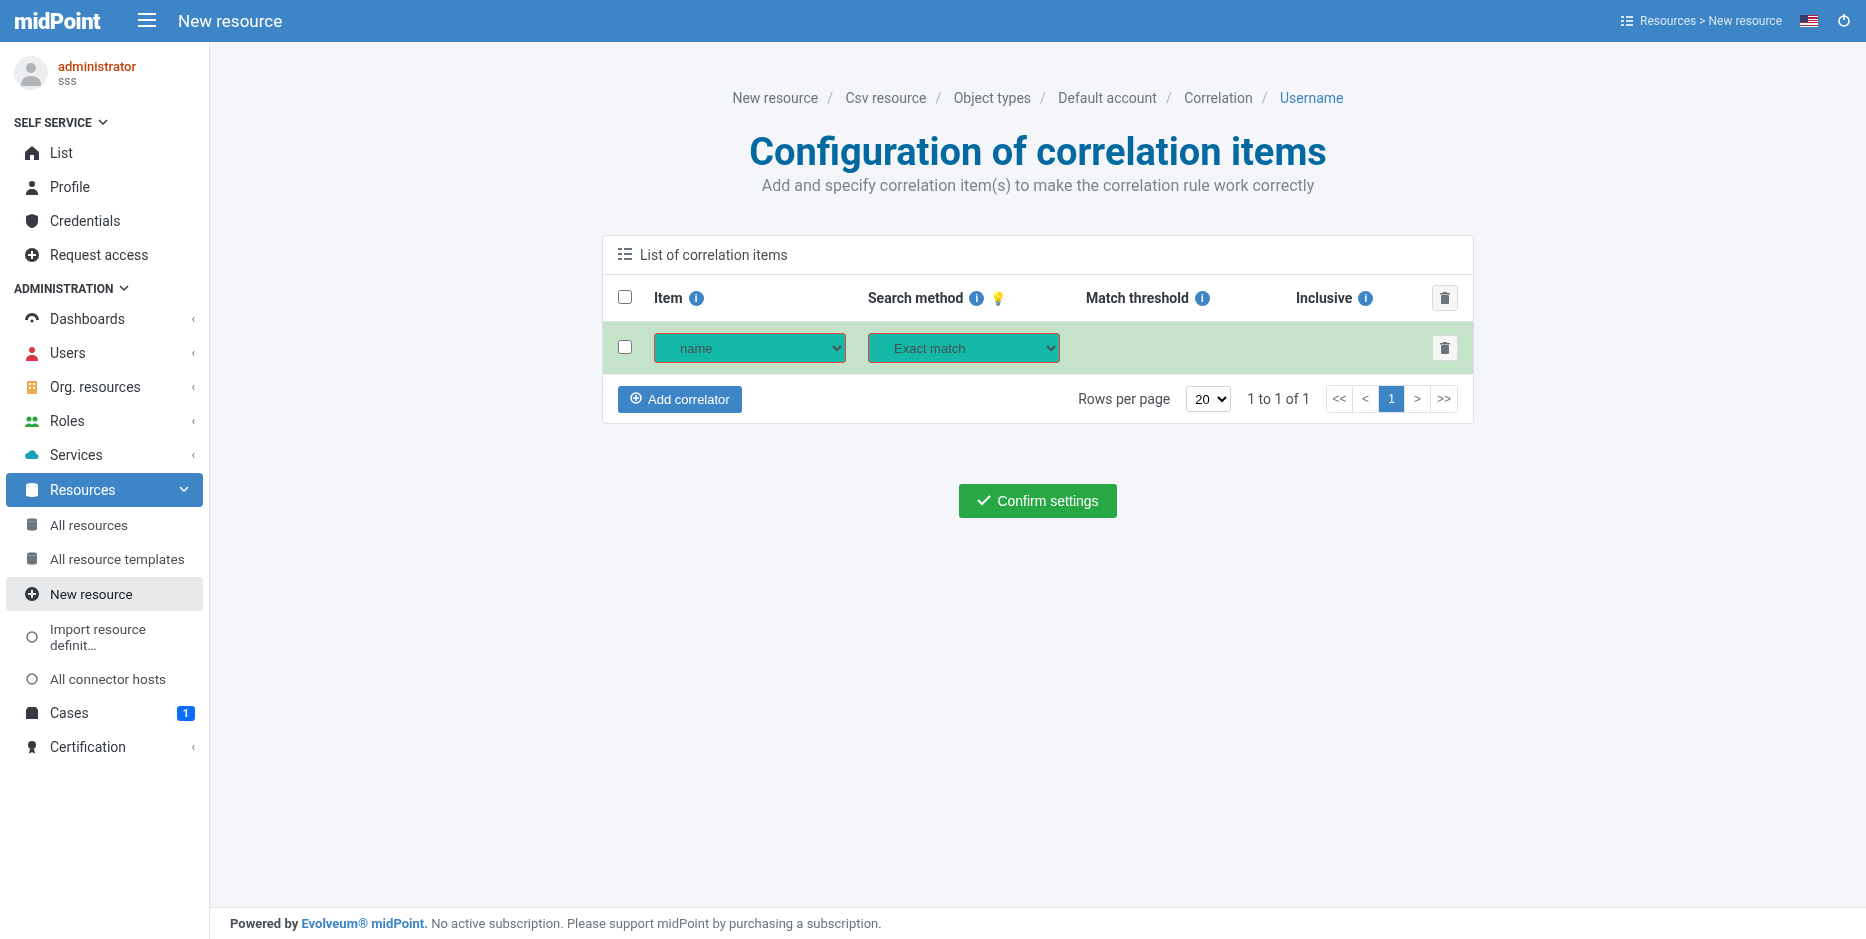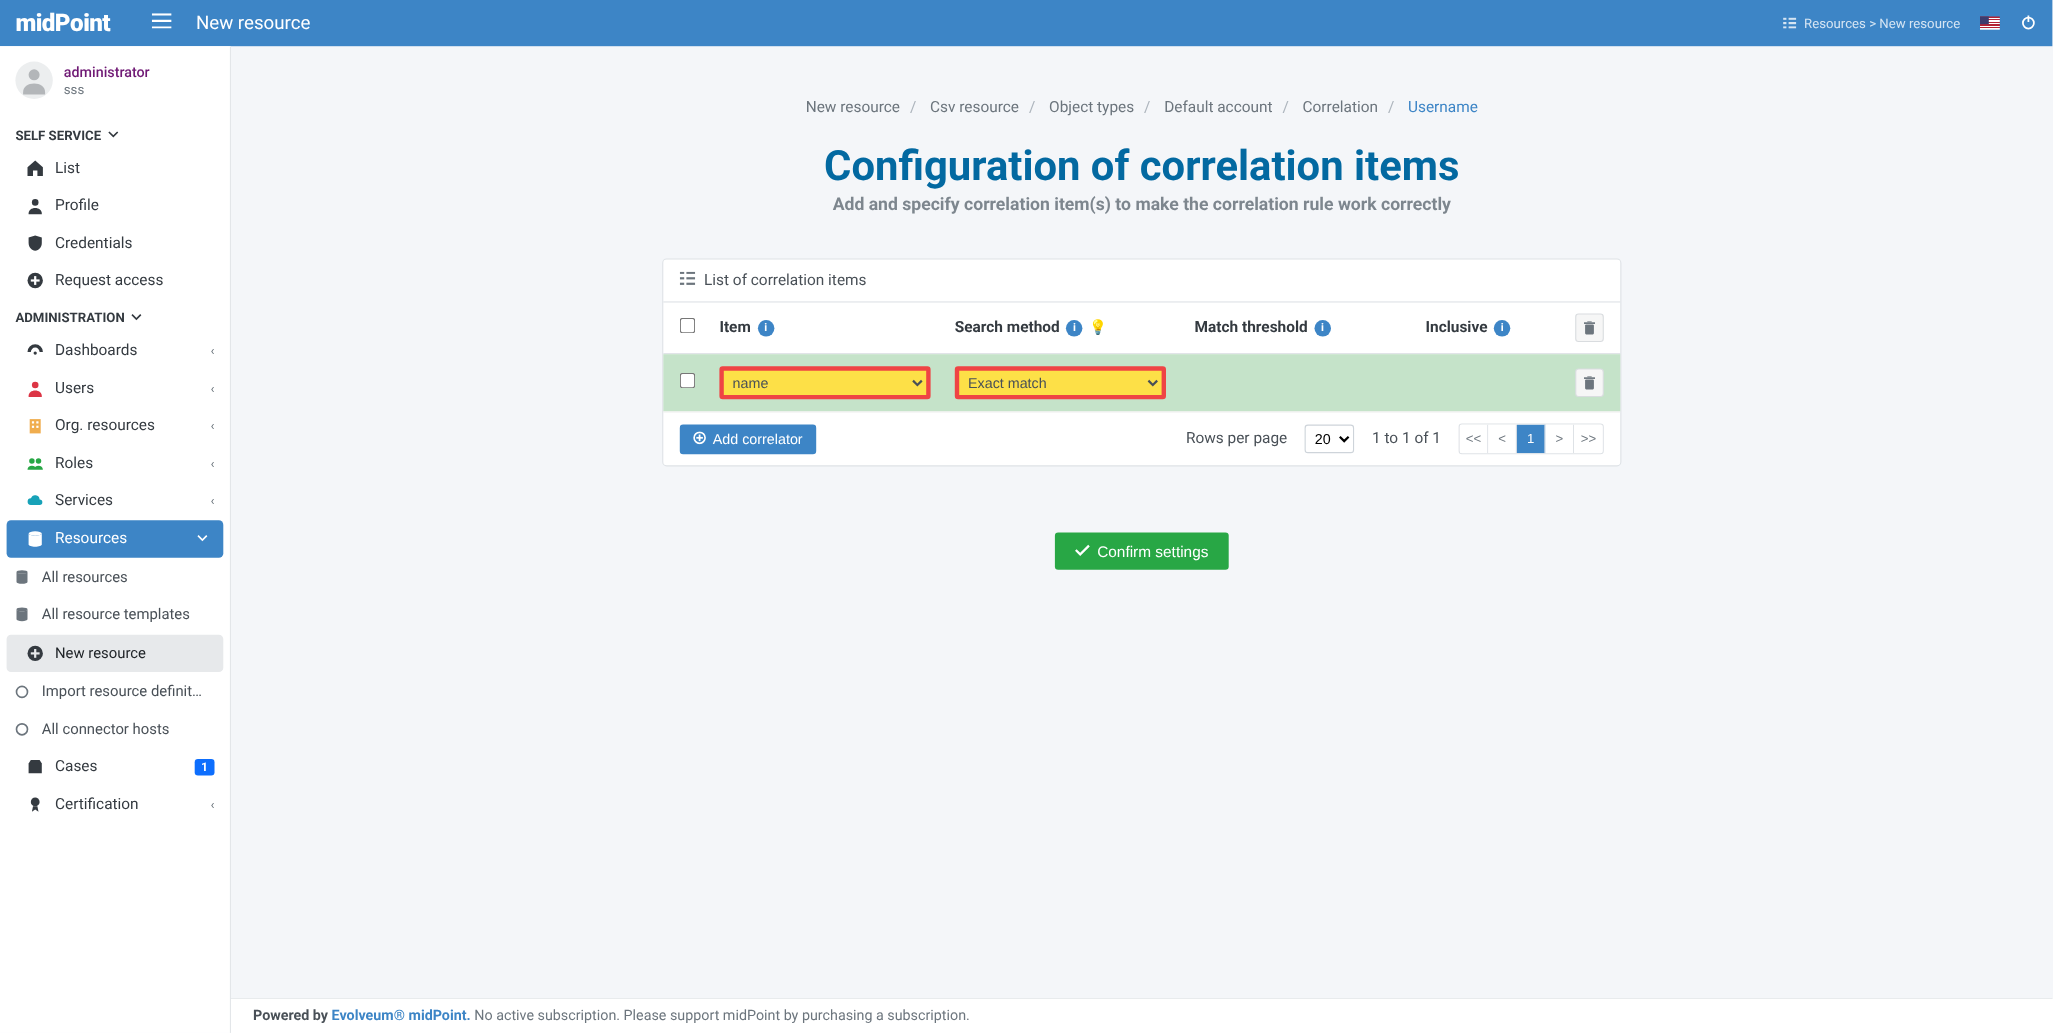--- a/index.html
+++ b/index.html
@@ -19,62 +19,62 @@
 
 
 .layout { display: flex; min-height: calc(100vh - 42px); }
 .sidebar { width: 210px; background: #fff; border-right: 1px solid #e3e6e9; padding-top: 14px; overflow-y: auto; }
 .main { flex: 1; padding: 30px 24px 50px; position: relative; }
 
 
 .user-block { display:flex; align-items:center; gap:10px; padding: 0 14px 16px; }
 .avatar { width:34px; height:34px; border-radius:50%; background:#eceeef; position:relative; }
 .avatar svg { fill:#b3b6b9; }
-.user-name { color:#701a75; font-size:13px; font-weight:500; }
+.user-name { color:#c2410c; font-size:13px; font-weight:500; }
 .user-role { color:#6c757d; font-size:12px; }
 
 
 .sb-section { color:#343a40; font-size:12px; font-weight:700; padding: 10px 14px 6px; display:flex; align-items:flex-end; gap:6px; text-transform: uppercase; }
 .sb-item { display:flex; align-items:center; gap:10px; padding: 9px 14px 9px 24px; color:#343a40; font-size:14px; cursor:pointer; position:relative; }
 .sb-item.active { background:#3d85c6; color:#fff; border-radius:4px; margin: 1px 6px; padding-left: 18px; }
 .sb-item.active .chev { color:#fff; }
-.sb-item.sub { padding-left: 12px; color:#495057; font-size:13.5px; }
+.sb-item.sub { padding-left: 24px; color:#495057; font-size:13.5px; }
 .sb-item.sub.active2 { background:#e7e9eb; color:#212529; border-radius:4px; margin:1px 6px; padding-left:18px; }
 .chev { margin-left:auto; color:#6c757d; font-size:12px; }
 .badge { margin-left:auto; background:#0d6efd; color:#fff; font-size:11px; padding:1px 6px; border-radius:3px; font-weight:700; }
 .sb-icon { width:16px; height:16px; display:inline-flex; align-items:center; justify-content:center; flex-shrink:0; }
 .sb-icon svg { width:16px; height:16px; }
 
 
 .breadcrumb { text-align:center; color:#6c757d; font-size:14px; margin: 18px 0 24px; }
 .breadcrumb span { padding: 0 2px; }
 .breadcrumb .sep { padding: 0 7px; color:#adb5bd; }
 .breadcrumb .active { color:#3d85c6; }
 
 
 .page-title { text-align:center; font-size:38px; font-weight:700; color:#0369a1; margin-bottom:2px; }
-.page-sub { text-align:center; color:#7d868e; font-size:16px; margin-bottom: 40px; font-weight: bold; }
+.page-sub { text-align:center; color:#7d868e; font-size:16px; margin-bottom: 40px; }
 
 
 .card { background:#fff; border:1px solid #dee2e6; border-radius:4px; max-width:872px; margin:0 auto; }
 .card-header { padding: 11px 15px; border-bottom:1px solid #dee2e6; font-size:14px; color:#495057; display:flex; align-items:center; gap:8px; }
 .table-header { display:flex; align-items:center; padding: 10px 15px; border-bottom:1px solid #dee2e6; font-size:14px; font-weight:700; }
 .col-check { width:36px; }
 .col-item { width:214px; display:flex; align-items:center; gap:6px; }
 .col-search { width:218px; display:flex; align-items:center; gap:6px; }
 .col-thresh { width:210px; display:flex; align-items:center; gap:6px; }
 .col-incl { flex:1; display:flex; align-items:center; gap:6px; }
 .col-del { width:36px; text-align:right; }
 .info-badge { width:15px; height:15px; border-radius:50%; background:#3d85c6; color:#fff; font-size:10px; font-weight:700; display:inline-flex; align-items:center; justify-content:center; }
 .bulb { color:#f0ad4e; font-size:13px; }
 .trash-btn { background:#f6f6f6; border:1px solid #d9dcdf; border-radius:3px; width:26px; height:26px; display:inline-flex; align-items:center; justify-content:center; cursor:pointer; color:#6c757d; }
 
 
 .table-row { display:flex; align-items:center; padding:11px 15px; background:#c5e3c9; }
-.table-row select { width:192px; height:30px; border:4px solid #ef4444; border-radius:3px; padding:0 4px; background:#fde047; font-size:13px; color:#495057; }
+.table-row select { width:192px; height:30px; border:1px solid #ef4444; border-radius:3px; padding:0 21px; background:#14b8a6; font-size:13px; color:#495057; }
 .table-row input[type="checkbox"] { width:14px; height:14px; }
 
 
 .card-footer { display:flex; align-items:center; padding:10px 15px; border-top:1px solid #eee; gap:10px; }
 .btn { border:none; border-radius:3px; padding:6px 12px; font-size:13px; cursor:pointer; display:inline-flex; align-items:center; gap:6px; }
 .btn-primary { background:#3d85c6; color:#fff; }
 .btn-success { background:#28a745; color:#fff; padding:9px 18px; font-size:14px; }
 .footer-right { margin-left:auto; display:flex; align-items:center; gap:16px; font-size:14px; color:#495057; }
 .footer-right select { height:26px; border:1px solid #ced4da; border-radius:3px; background:#fff; padding: 0 4px; font-size:13px; }
 .pagination { display:flex; border:1px solid #dee2e6; border-radius:3px; overflow:hidden; }

